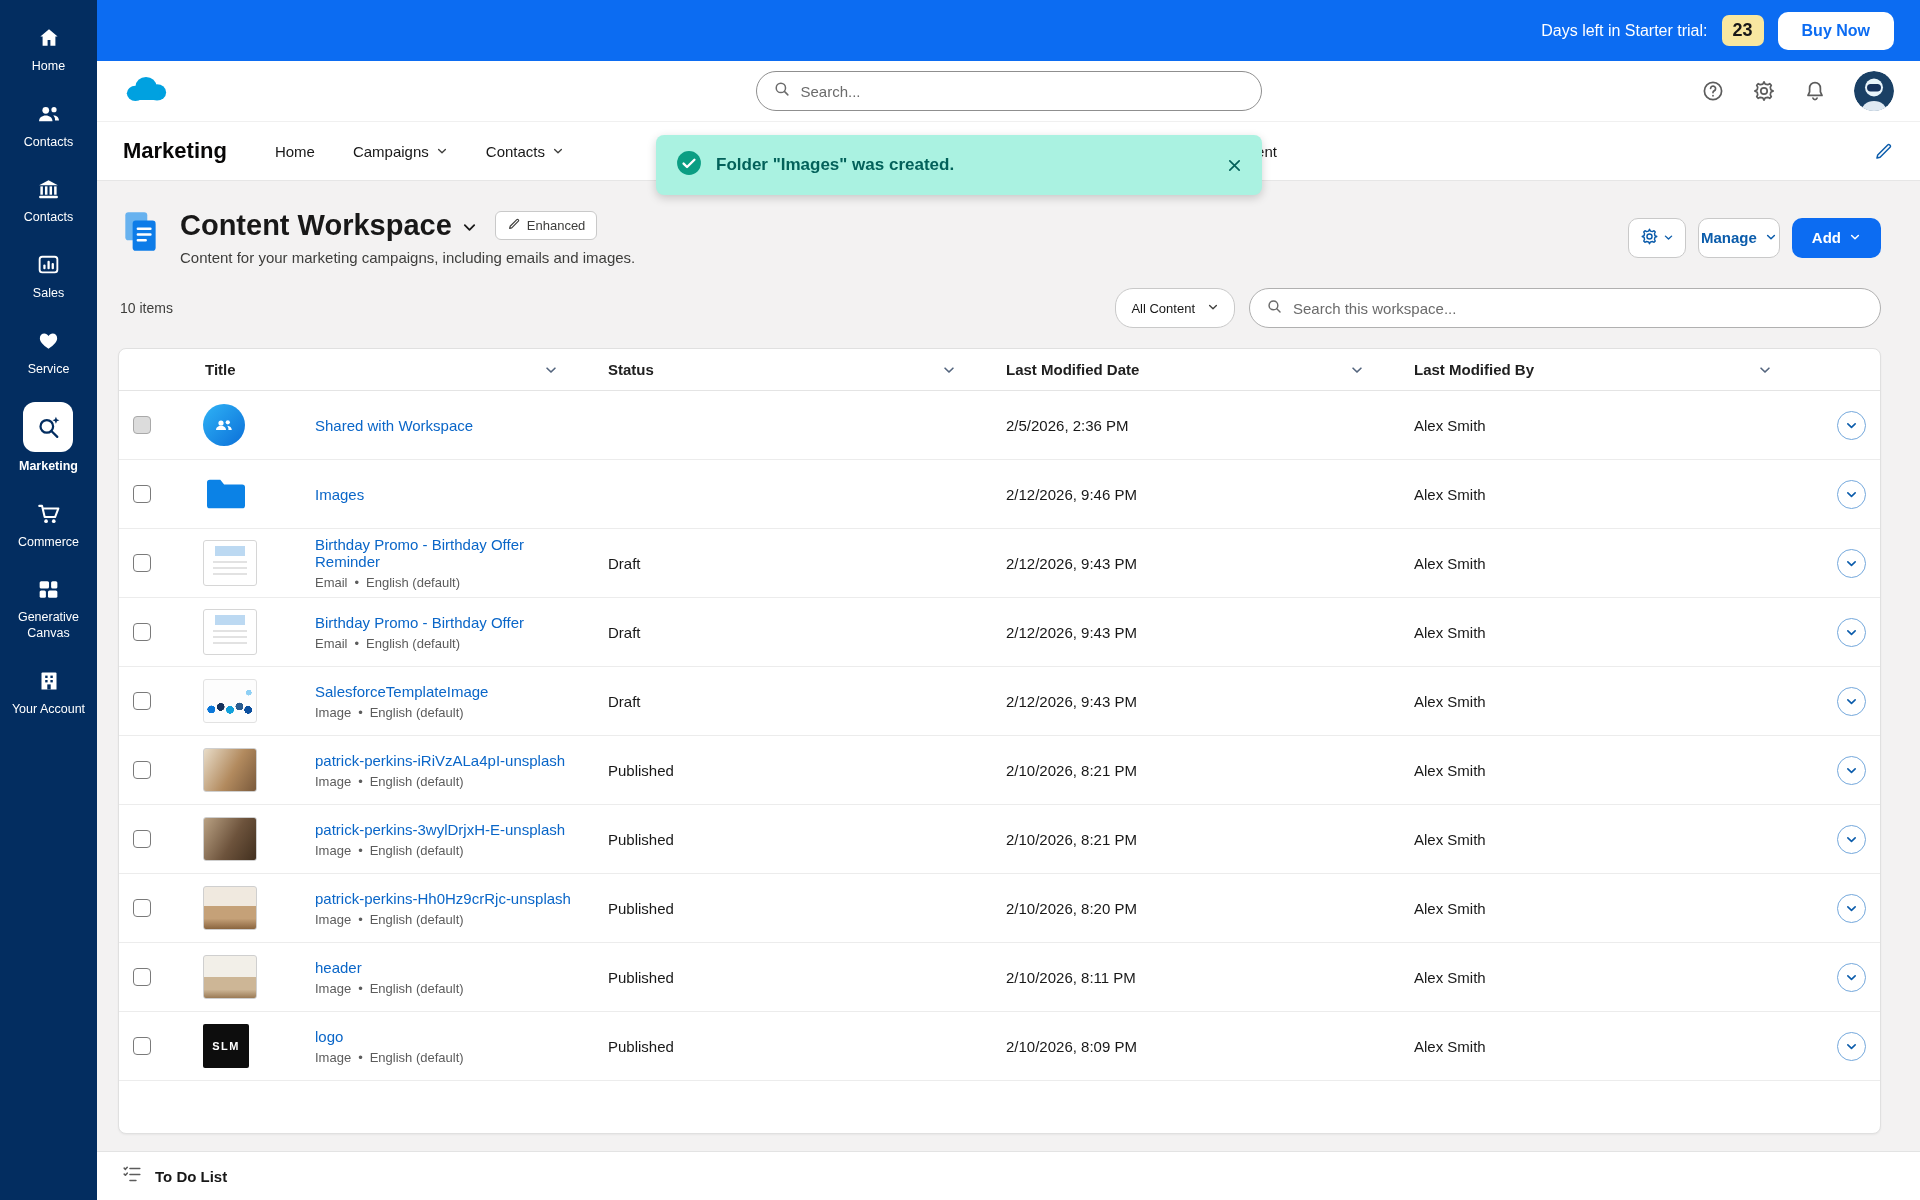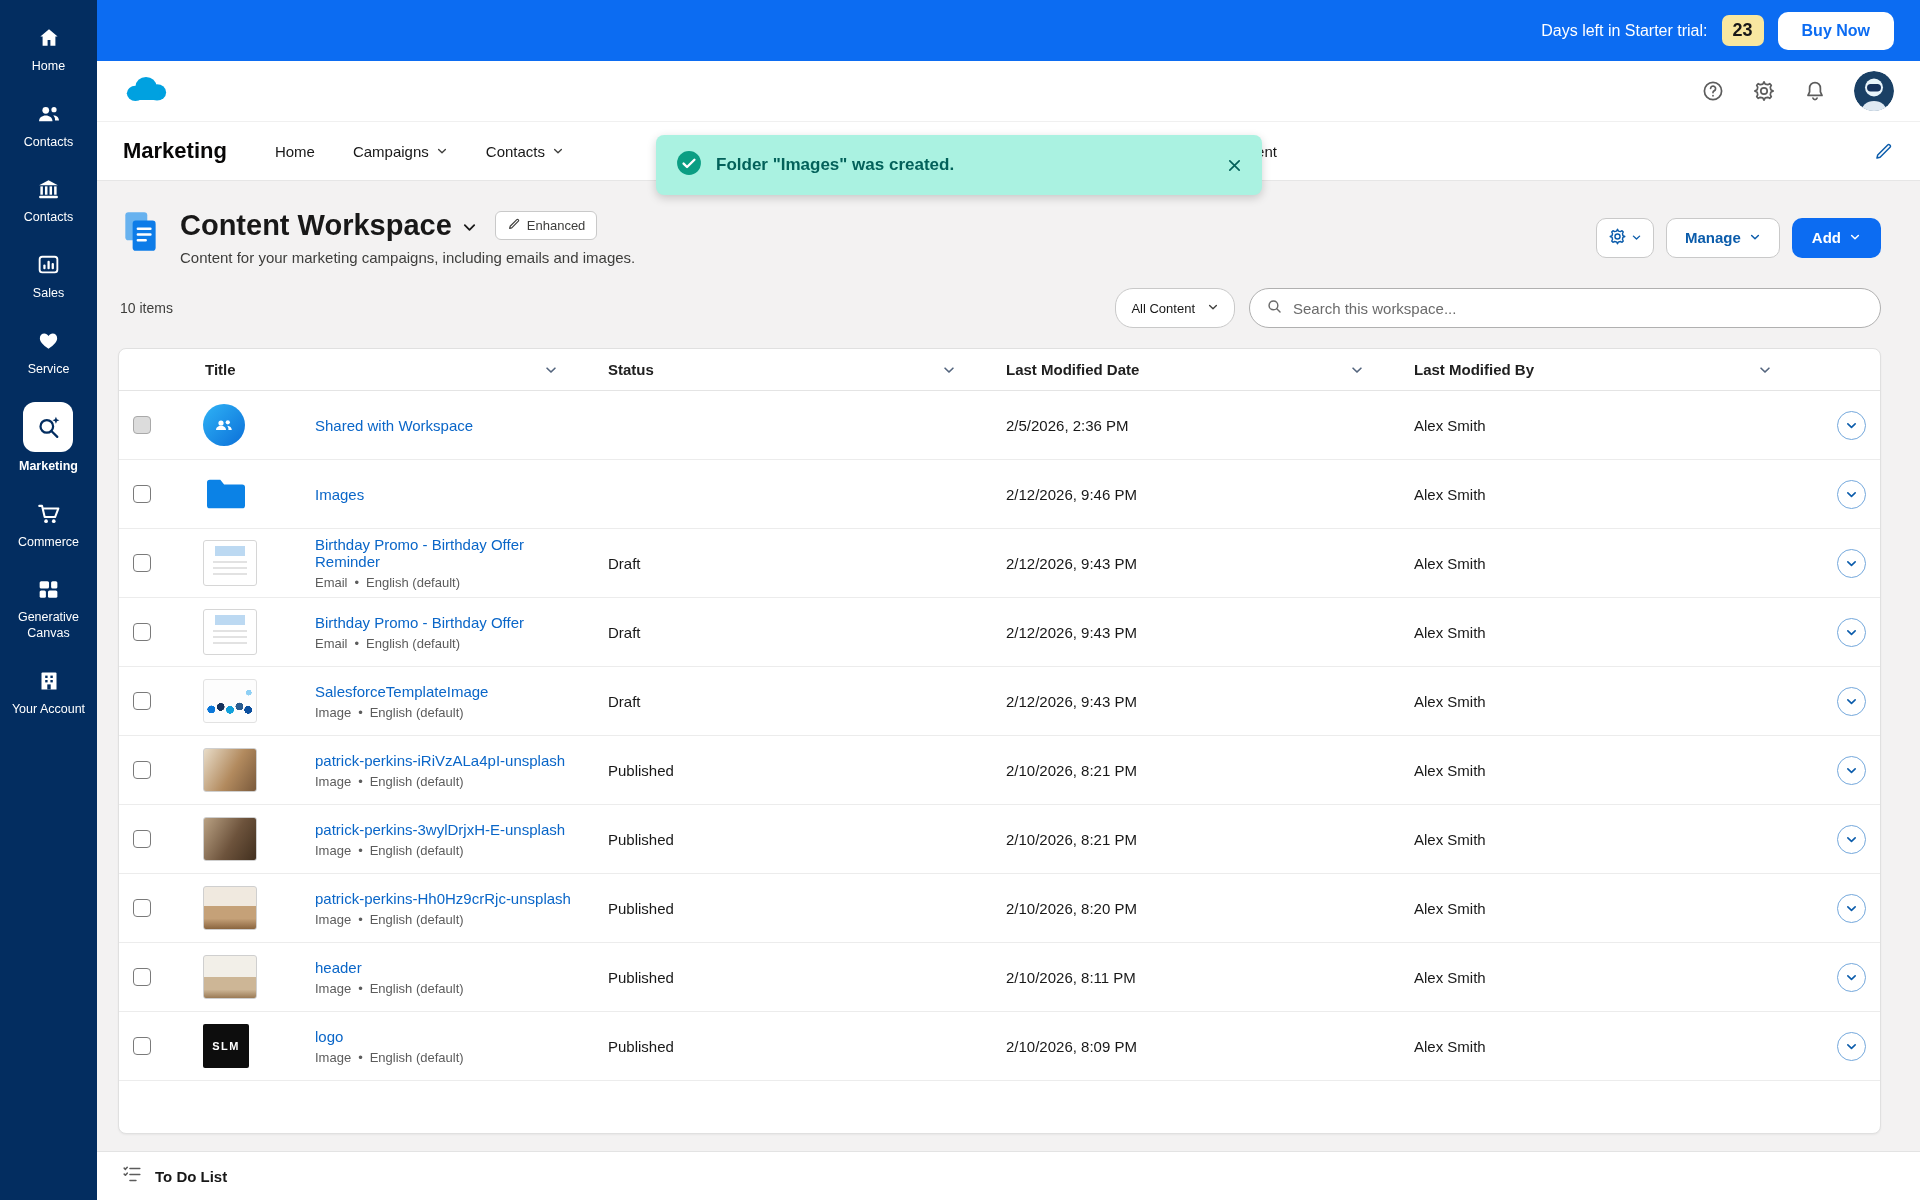--- a/index.html
+++ b/index.html
@@ -61,21 +61,21 @@
   .page-head{ display:flex; align-items:center; justify-content:space-between; }
   .page-head-left{ display:flex; gap:16px; }
   .entity-icon{ width:46px; height:46px; flex-shrink:0; }
   .title-row{ display:flex; align-items:center; gap:10px; }
   .page-title{ font-size:29px; font-weight:700; color:#181818; }
   .title-caret{ cursor:pointer; display:flex; margin-top:4px; }
   .enhanced-badge{ display:flex; align-items:center; gap:6px; border:1px solid #c9c9c9; border-radius:6px; padding:5px 11px; font-size:13px; color:#3e3e3c; background:#fff; margin-left:8px; cursor:pointer; }
   .page-sub{ font-size:15px; color:#3e3e3c; margin-top:7px; }
 
   .page-actions{ display:flex; gap:12px; align-items:center; }
-  .btn{ height:40px; border-radius:10px; font-size:15px; font-weight:700; display:flex; align-items:center; gap:8px; padding:0 18px; cursor:pointer; font-family:inherit; }
+  .btn{ height:40px; border-radius:10px; font-size:15px; font-weight:700; display:flex; align-items:center; gap:8px; padding:0 2px; cursor:pointer; font-family:inherit; }
   .btn-outline{ border:1px solid #c9c9c9; background:#fff; color:#0b5cab; }
   .btn-primary{ border:none; background:var(--brand); color:#fff; padding:0 20px; }
   .btn-iconbtn{ width:58px; justify-content:center; padding:0; gap:4px; }
 
   .list-toolbar{ display:flex; align-items:center; margin-top:22px; height:40px; }
   .items-count{ font-size:14px; color:#3e3e3c; margin-left:2px; }
   .toolbar-right{ margin-left:auto; display:flex; gap:14px; align-items:center; }
   .filter-select{ height:40px; border:1px solid #c9c9c9; border-radius:18px; background:#fff; display:flex; align-items:center; gap:12px; padding:0 15px; font-size:13px; color:#181818; cursor:pointer; }
   .ws-search{ width:632px; height:40px; border:1px solid #b0b0b0; border-radius:20px; background:#fff; display:flex; align-items:center; gap:10px; padding:0 16px; }
   .ws-search input{ border:none; outline:none; flex:1; font-size:15px; font-family:inherit; color:var(--txt); background:transparent; }
@@ -263,20 +263,29 @@
     <header class="global-header">
       <div class="logo">
         <svg viewBox="0 0 48 34" width="46" height="33">
             <g fill="#00a1e0">
               <ellipse cx="13" cy="21" rx="9" ry="8"></ellipse>
               <ellipse cx="24" cy="14" rx="11" ry="10"></ellipse>
               <ellipse cx="35.5" cy="20" rx="9.5" ry="8.5"></ellipse>
               <rect x="10" y="17" width="28" height="11" rx="5.5"></rect>
             </g>
           </svg>
+      </div>
+      <div class="global-search">
+        <span><svg viewBox="0 0 24 24" width="18" height="18">
+              <g fill="none" stroke="#6b6b6b" stroke-width="2" stroke-linecap="round">
+                <circle cx="10.5" cy="10.5" r="6.2"></circle>
+                <path d="M15.2 15.2l4.6 4.6"></path>
+              </g>
+            </svg></span>
+        <input placeholder="Search..." style="">
       </div>
       <div class="header-actions">
         <span class="hicon">
             <svg viewBox="0 0 24 24" width="24" height="24">
               <g fill="none" stroke="#5c5c5c" stroke-width="1.7" stroke-linecap="round">
                 <circle cx="12" cy="12" r="8.6"></circle>
                 <path d="M9.6 9.3a2.5 2.5 0 1 1 3.5 2.6c-.8.35-1.1.85-1.1 1.7"></path>
                 <path d="M12 16.6v.2"></path>
               </g>
             </svg>

